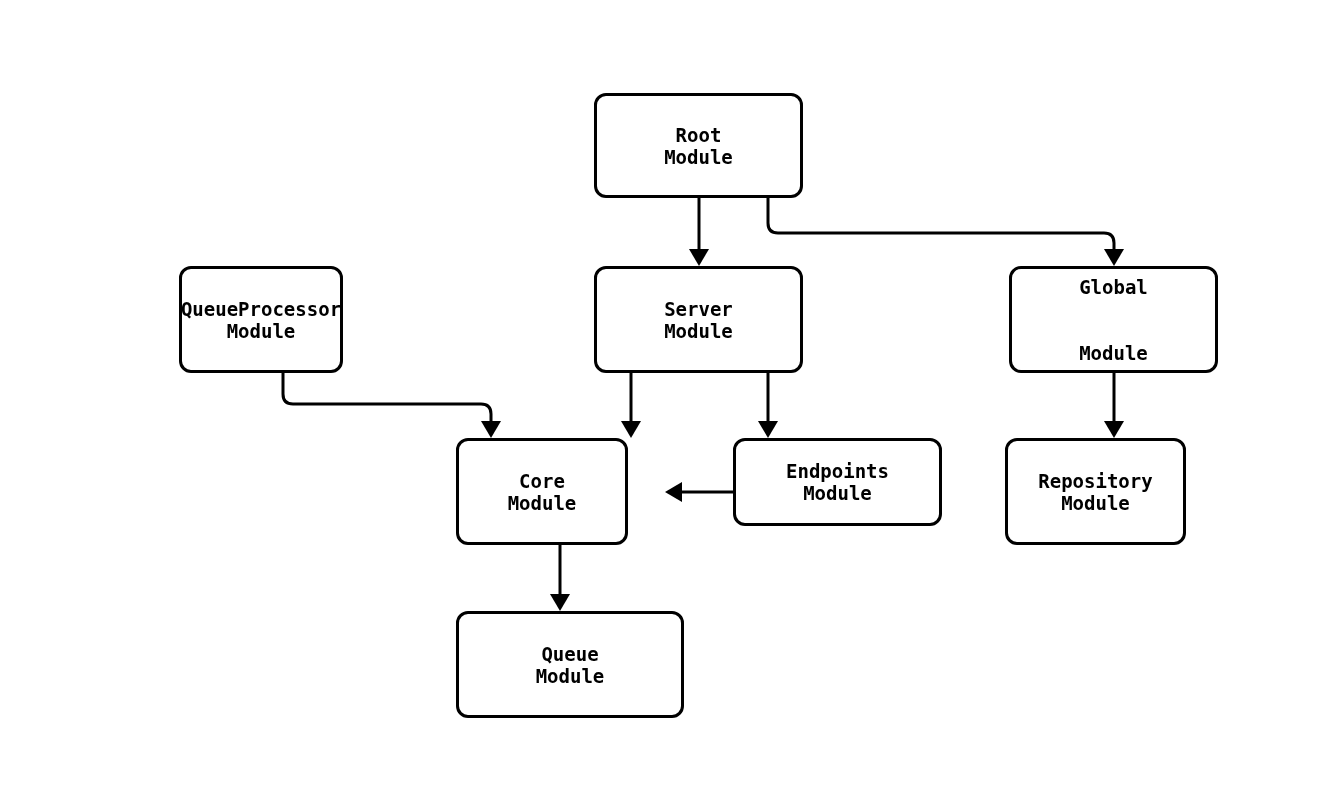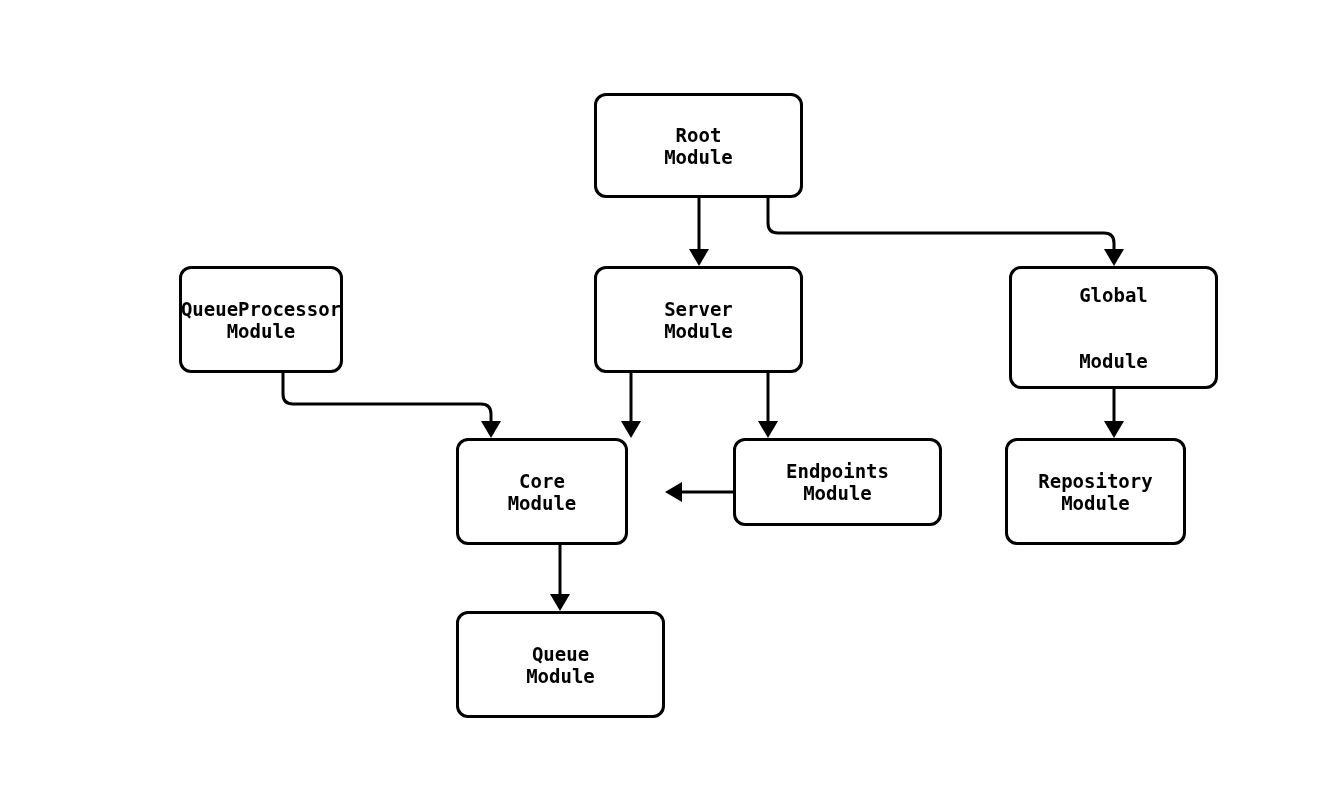--- a/index.html
+++ b/index.html
@@ -45,25 +45,25 @@
     text-align: center;
     font-weight: bold;
     font-size: 19px;
     line-height: 22px;
     color: #000000;
   }
   
   .node-root        { left: 548px;  top: 93px;  width: 209px; height: 105px; }
   .node-qproc       { left: 133px;  top: 266px; width: 164px; height: 107px; }
   .node-server      { left: 548px;  top: 266px; width: 209px; height: 107px; text-align: center; }
-  .node-global      { left: 963px;  top: 266px; width: 209px; height: 123px; gap: 44px; }
+  .node-global      { left: 963px;  top: 266px; width: 209px; height: 107px; gap: 44px; }
   .node-core        { left: 410px;  top: 438px; width: 172px; height: 107px; }
   .node-endpoints   { left: 687px;  top: 438px; width: 209px; height: 88px; }
   .node-repository  { left: 959px;  top: 438px; width: 181px; height: 107px; }
-  .node-queue       { left: 410px;  top: 611px; width: 209px; height: 107px; }
+  .node-queue       { left: 410px;  top: 611px; width: 228px; height: 107px; }
 </style>
 </head>
 <body>
 
 <div class="canvas">
 
   <svg class="edges-layer" viewBox="0 0 1337 809" xmlns="http://www.w3.org/2000/svg">
 
     <path class="edge" d="M653,198 L653,251"></path>
     <polygon class="arrowhead" points="653,266 643,249 663,249"></polygon>

